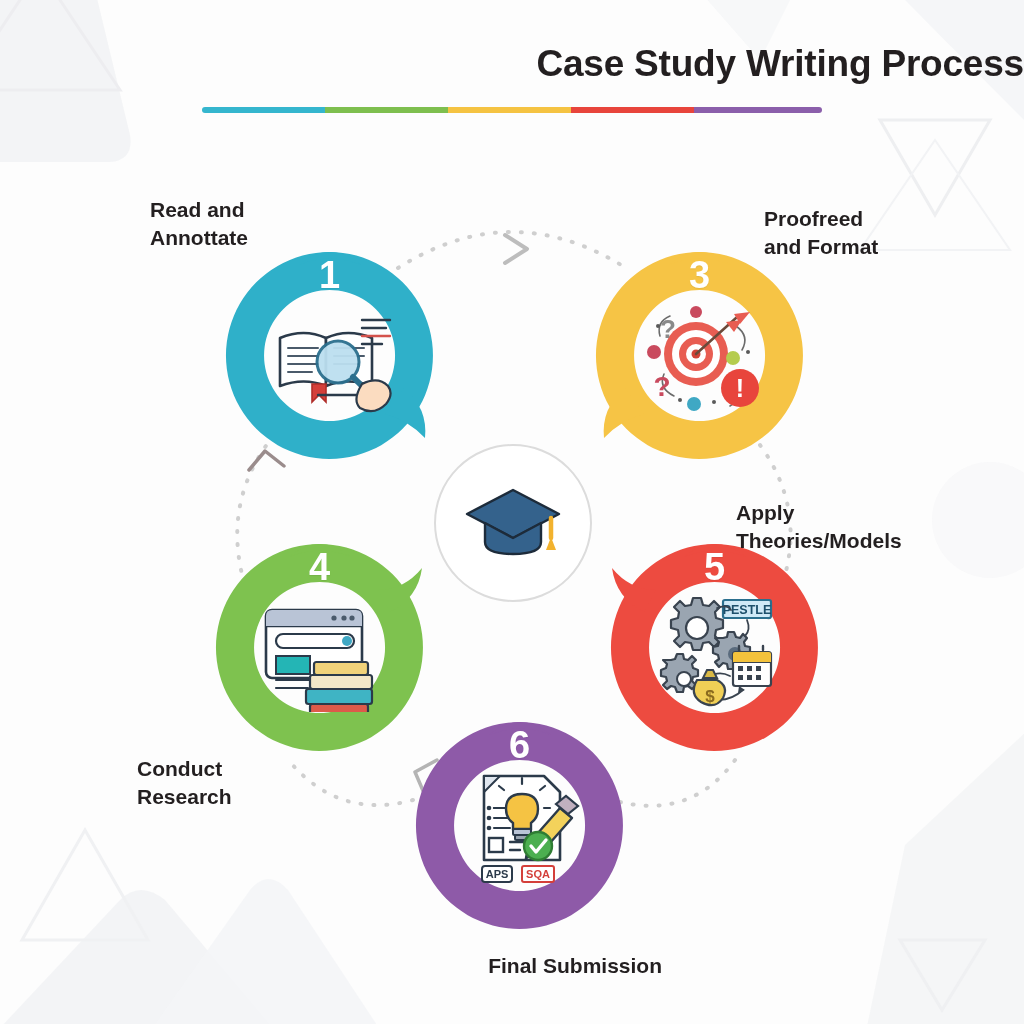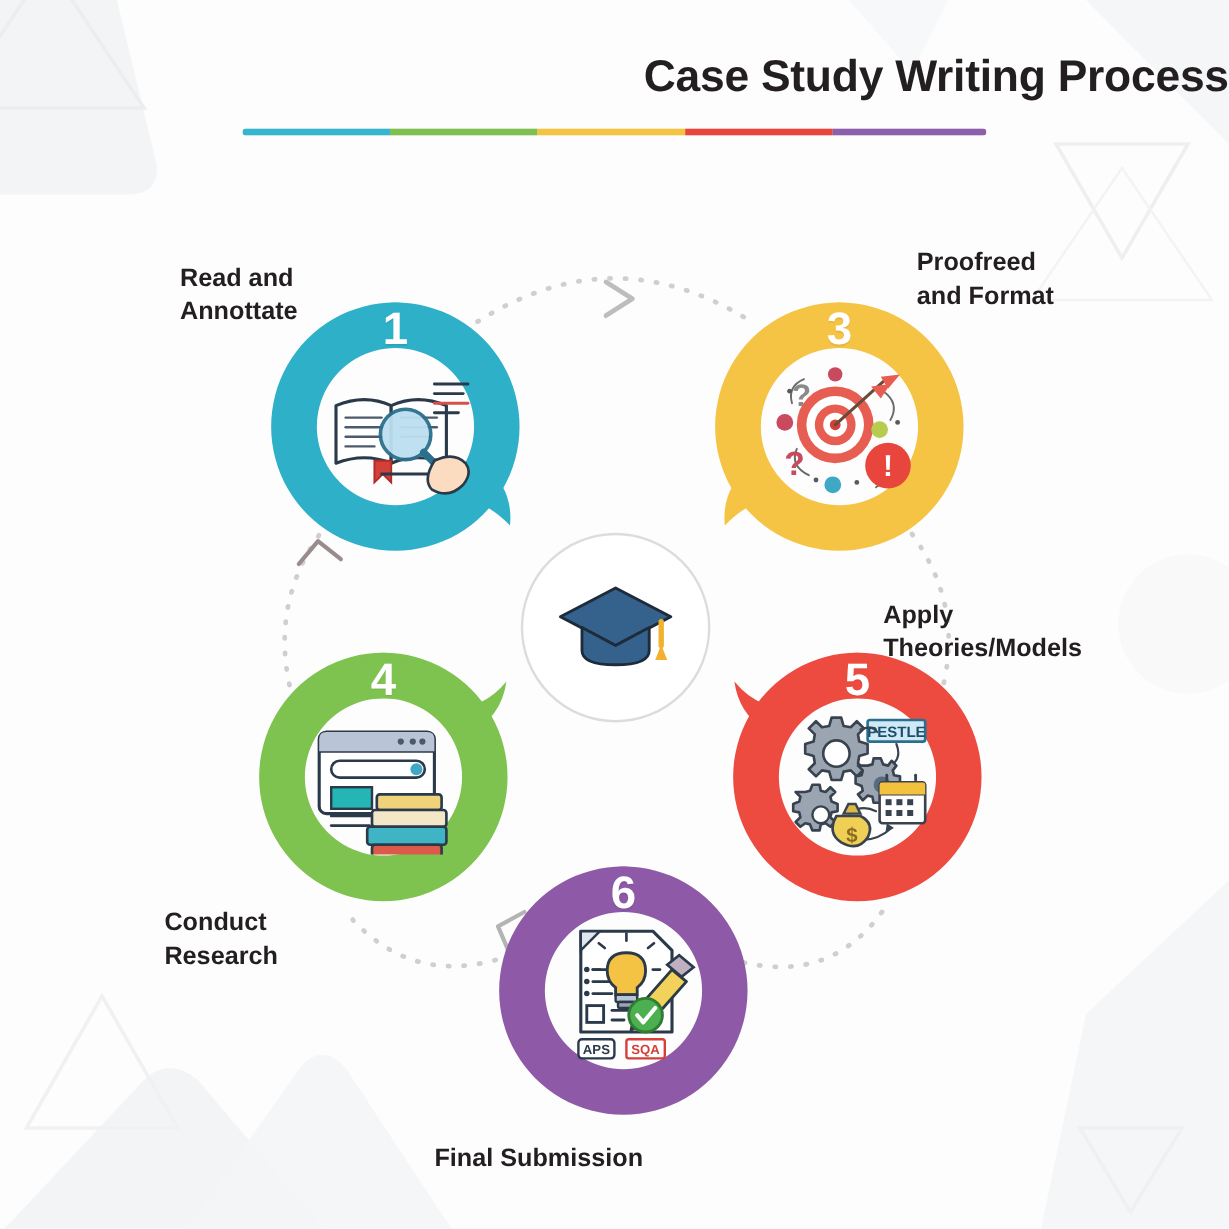--- a/index.html
+++ b/index.html
@@ -63,21 +63,21 @@
   .label {
     position: absolute;
     font-size: 21px;
     font-weight: bold;
     color: #231f20;
     line-height: 1.33;
     white-space: pre-line;
   }
   .lbl-left  { text-align: left; }
   .lbl-right { text-align: left; }
-  .lbl-center{ text-align: left; }
+  .lbl-center{ text-align: right; }
   
   .center-emblem {
     position: absolute;
     left: 434px; top: 444px;
     width: 158px; height: 158px;
     border-radius: 50%;
     border: 2px solid #dcdcdc;
     background: #ffffff;
     display: flex; align-items: center; justify-content: center;
     z-index: 2;
@@ -354,21 +354,21 @@
         <circle cx="82" cy="84" r="14" fill="#4caf50" stroke="#2f7d33" stroke-width="2.4"></circle>
         <path d="M75 84 L80 90 L90 78" stroke="#ffffff" stroke-width="3.4" fill="none" stroke-linecap="round" stroke-linejoin="round"></path>
         <rect x="26" y="104" width="30" height="16" rx="3" fill="#ffffff" stroke="#2b3a4a" stroke-width="2"></rect>
         <text x="41" y="116" font-family="Liberation Sans, sans-serif" font-size="11" font-weight="bold" fill="#2b3a4a" text-anchor="middle">APS</text>
         <rect x="66" y="104" width="32" height="16" rx="2" fill="#ffffff" stroke="#d43f3a" stroke-width="2"></rect>
         <text x="82" y="116" font-family="Liberation Sans, sans-serif" font-size="11" font-weight="bold" fill="#d43f3a" text-anchor="middle">SQA</text>
       </svg>
     </div>
   </div>
 
-  <div class="label lbl-left" style="left:150px; top:218px; width:200px;">Read and
+  <div class="label lbl-left" style="left:150px; top:196px; width:200px;">Read and
 Annottate</div>
 
   <div class="label lbl-right" style="left:764px; top:205px; width:220px;">Proofreed
 and Format</div>
 
 
   <div class="label lbl-right" style="left:736px; top:499px; width:240px;">Apply
 Theories/Models</div>
 
   <div class="label lbl-left" style="left:137px; top:755px; width:210px;">Conduct

